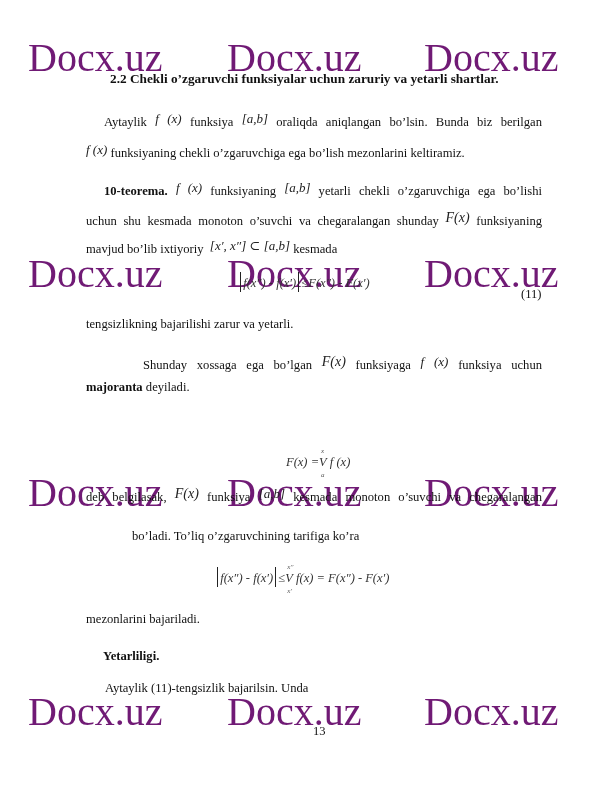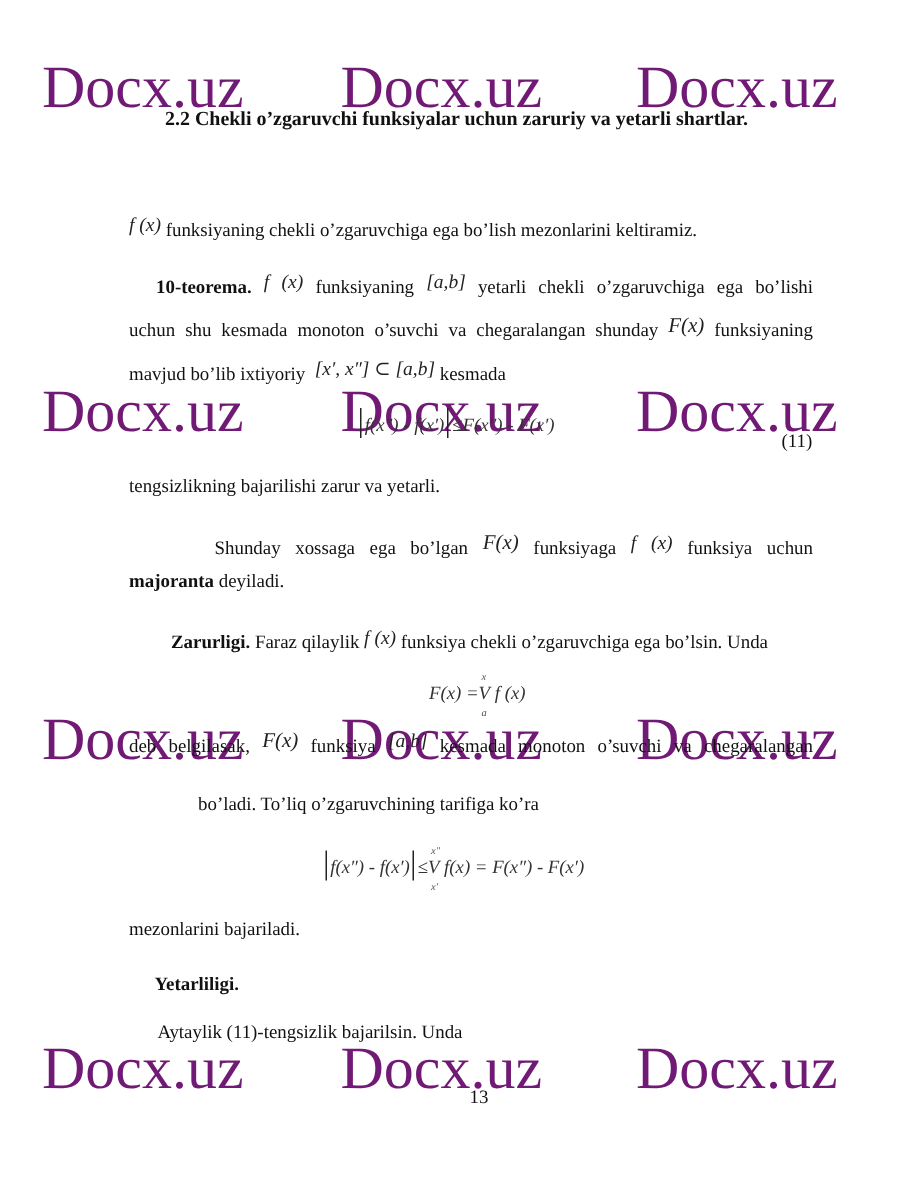--- a/index.html
+++ b/index.html
@@ -51,20 +51,27 @@
 <div class="wm-row" style="top:692px;">
   <span class="wm" style="left:28px;">Docx.uz</span>
   <span class="wm" style="left:227px;">Docx.uz</span>
   <span class="wm" style="left:424px;">Docx.uz</span>
 </div>
 
 <div class="page">
 
   <div class="line title" style="top:71px; left:110px;">2.2 Chekli o’zgaruvchi funksiyalar uchun zaruriy va yetarli shartlar.</div>
 
+  <div class="line just" style="top:111px; left:104px; width:438px;">
+    <span>Aytaylik</span>
+    <span class="m">f (x)</span>
+    <span>funksiya</span>
+    <span class="m">[a,b]</span>
+    <span>oraliqda aniqlangan bo’lsin. Bunda biz berilgan</span>
+  </div>
   <div class="line" style="top:142px; left:86px;">
     <span class="m">f (x)</span>
     <span>funksiyaning chekli o’zgaruvchiga ega bo’lish mezonlarini keltiramiz.</span>
   </div>
 
   <div class="line just" style="top:180px; left:104px; width:438px;">
     <span class="b">10-teorema.</span>
     <span class="m">f (x)</span>
     <span>funksiyaning</span>
     <span class="m">[a,b]</span>
@@ -95,26 +102,20 @@
     <span>funksiya</span>
     <span>uchun</span>
   </div>
 
   <div class="line" style="top:316px; left:86px;">tengsizlikning  bajarilishi zarur va yetarli.</div>
   <div class="line" style="top:379px; left:86px;">
     <span class="b">majoranta</span>
     <span>deyiladi.</span>
   </div>
 
-  <div class="line" style="top:417px; left:114px;">
-    <span class="b">Zarurligi.</span>
-    <span>Faraz qilaylik</span>
-    <span class="m">f (x)</span>
-    <span>funksiya chekli o’zgaruvchiga ega bo’lsin. Unda</span>
-  </div>
 
   <div class="formula" style="top:455px; left:286px;">
     <span>F(x) =</span><span class="var-sym"><span>V</span><span class="sup">x</span><span class="sub">a</span></span>
     <span>f (x)</span>
   </div>
 
   <div class="line just" style="top:486px;">
     <span>deb belgilasak,</span>
     <span class="m big">F(x)</span>
     <span>funksiya</span>

